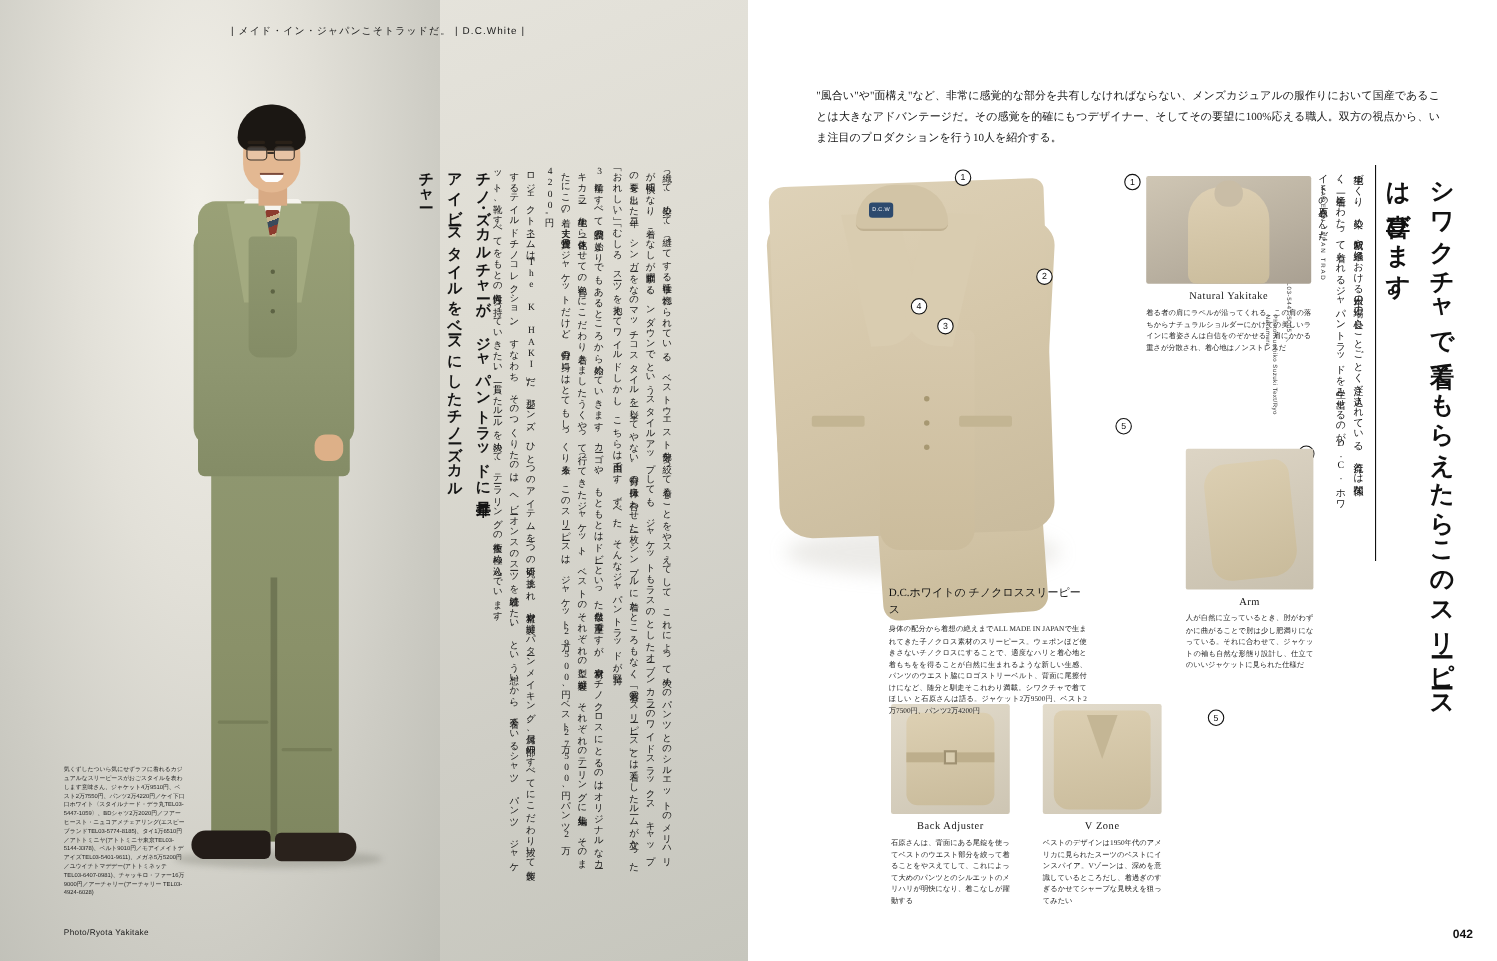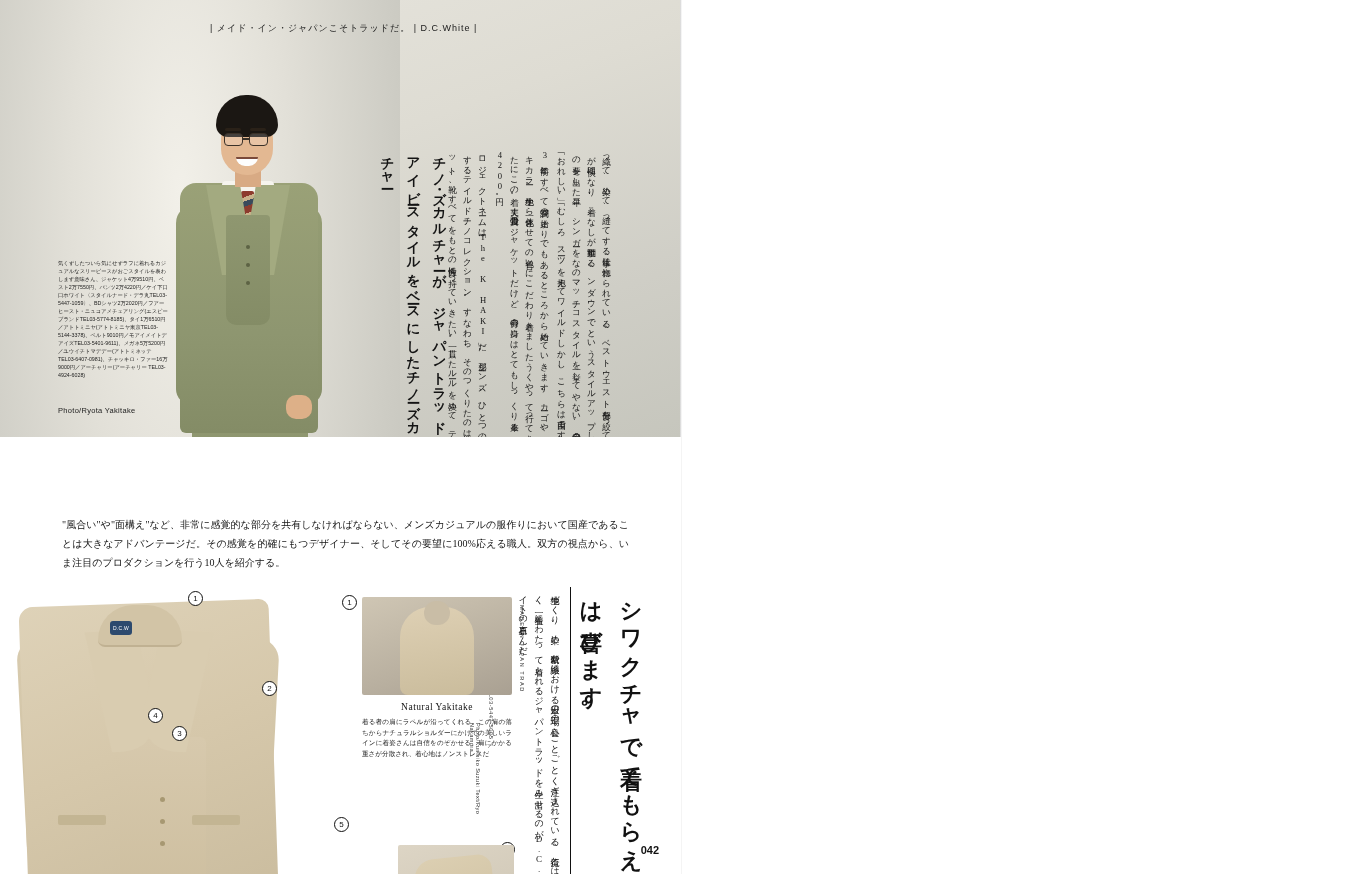--- a/index.html
+++ b/index.html
@@ -4,21 +4,21 @@
 <style>
   * { box-sizing: border-box; }
   html, body { margin:0; padding:0; }
   body {
     width:1361px; height:874px;
     background:#ffffff;
     font-family:"Liberation Sans", sans-serif;
     overflow:hidden;
     position:relative;
   }
-  .spread { position:relative; width:1361px; height:874px; display:flex;flex-direction:column; }
+  .spread { position:relative; width:1361px; height:874px; display:flex; }
 
   
   .left-page {
     position:relative;
     width:680px; height:874px;
     background:linear-gradient(160deg,#e8e6df 0%, #dedcd3 40%, #cfcec6 75%, #c6c6bd 100%);
     overflow:hidden;
   }
   .left-page .photo-bg{
     position:absolute; left:0; top:0; width:400px; height:874px;
@@ -374,21 +374,38 @@
     </div>
 
     <div class="detail t-arm">
       <div class="thumb">
         <div class="sl"></div>
       </div>
       <div class="cap">Arm</div>
       <div class="desc">人が自然に立っているとき、肘がわずかに曲がることで肘は少し肥満りになっている。それに合わせて、ジャケットの袖も自然な形態り設計し、仕立てのいいジャケットに見られた仕様だ</div>
     </div>
 
-
+    <div class="detail t-back">
+      <div class="thumb">
+        <div class="bk"></div>
+        <div class="belt"></div>
+        <div class="buckle"></div>
+      </div>
+      <div class="cap">Back Adjuster</div>
+      <div class="desc">石原さんは、背面にある尾錠を使ってベストのウエスト部分を絞って着ることをやスえてして、これによって大めのパンツとのシルエットのメリハリが明快になり、着こなしが躍動する</div>
+    </div>
+
+    <div class="detail t-vzone">
+      <div class="thumb">
+        <div class="jk"></div>
+        <div class="v"></div>
+      </div>
+      <div class="cap">V Zone</div>
+      <div class="desc">ベストのデザインは1950年代のアメリカに見られたスーツのベストにインスパイア。Vゾーンは、深めを意識しているところだし、着過ぎのすぎるかせてシャープな見映えを狙ってみたい</div>
+    </div>
 
 
     <div class="main-cap">
       <h4>D.C.ホワイトの
 チノクロススリーピース</h4>
       <p>身体の配分から着想の絶えまでALL MADE IN JAPANで生まれてきた子ノクロス素材のスリーピース。ウェポンほど使きさないチノクロスにすることで、適度なハリと着心地と着もちをを得ることが自然に生まれるような新しい生感、パンツのウエスト脇にロゴストリーベルト、背面に尾擦付けになど、随分と馴走そこれわり満載。シワクチャで着てほしい と石原さんは語る。ジャケット2万9500円、ベスト2万7500円、パンツ2万4200円</p>
     </div>
 
 
     <div class="page-no">042</div>

